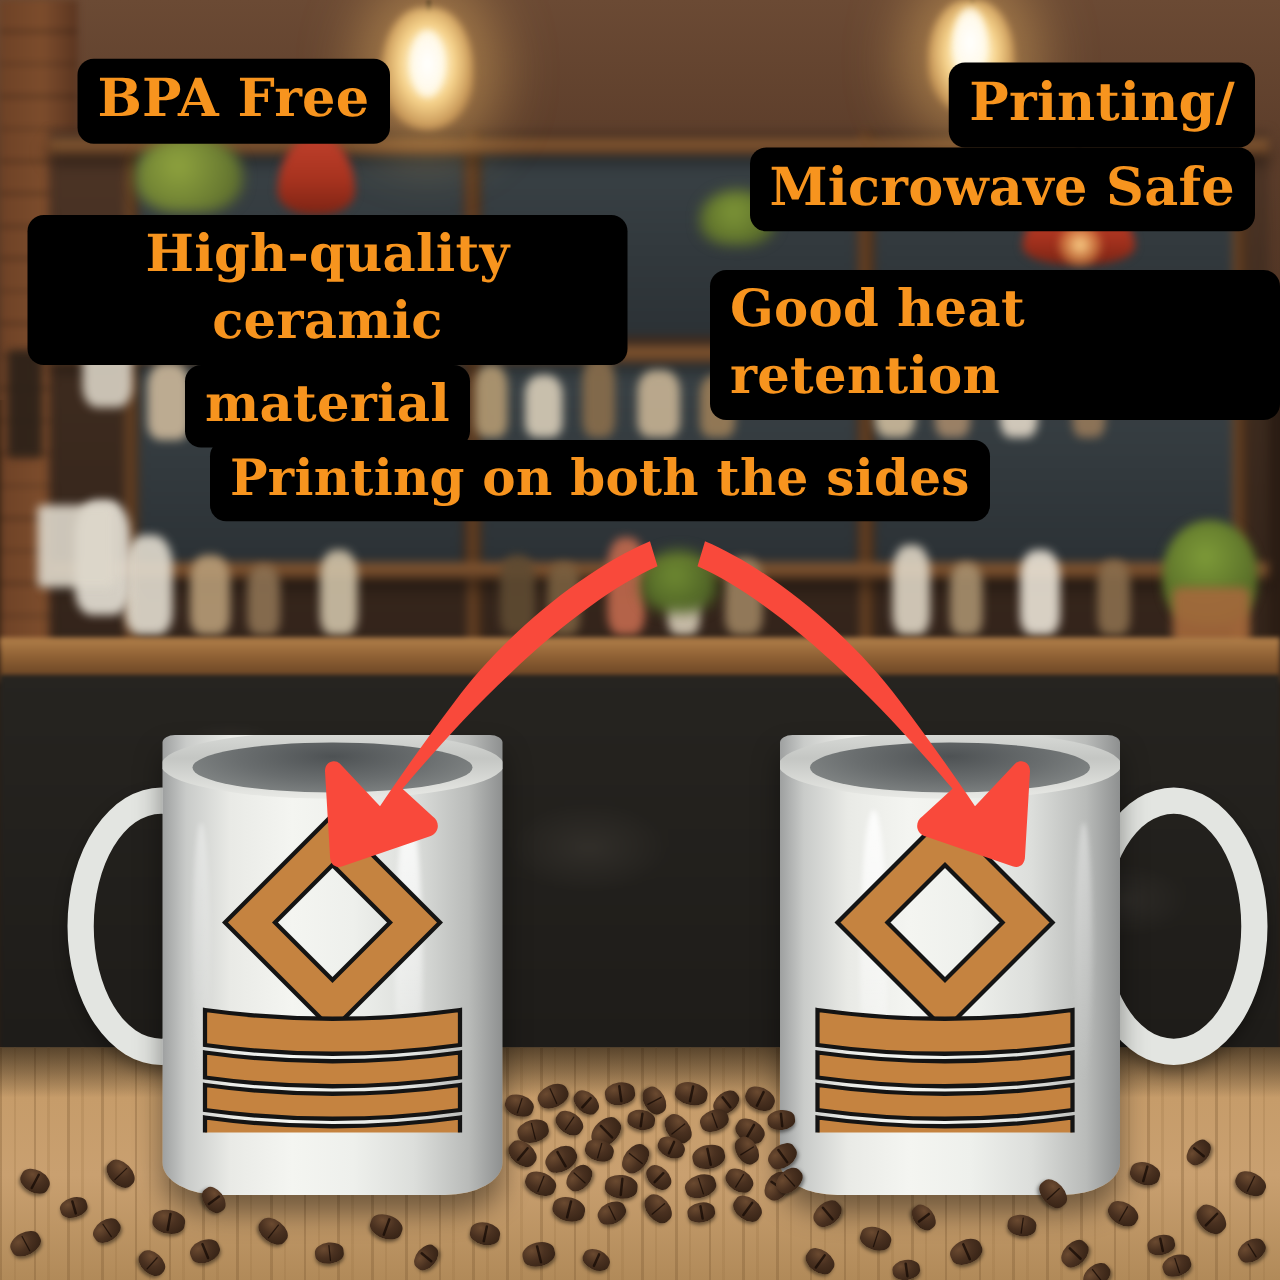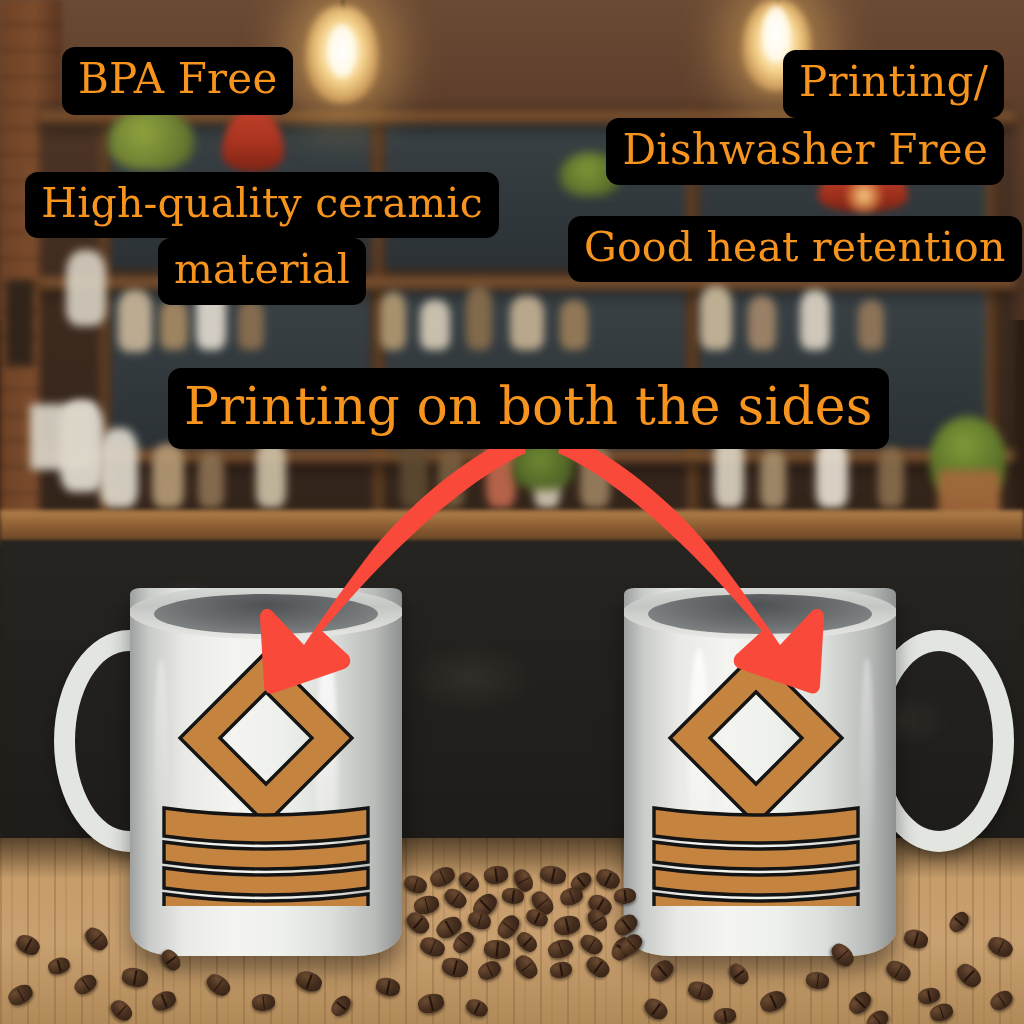--- a/index.html
+++ b/index.html
@@ -211,21 +211,21 @@
 
   
   .arrow {
     position: absolute;
     pointer-events: none;
   }
 
   
   .badge {
     position: absolute;
-    font-weight: 400;
+    font-weight: 700;
     line-height: 1.30;
     letter-spacing: .2px;
     color: #F7941E;
     -webkit-box-decoration-break: clone;
     box-decoration-break: clone;
   }
   .badge span.line {
     background: #000000;
     border-radius: 13px;
     padding: 5px 16px 8px 16px;
@@ -476,29 +476,29 @@
                C284 82 326 52 358 38 Z" fill="#F9493B"></path>
     </g>
   </svg>
 
   <div class="badge" style="left:62px; top:47px; font-size:42px;">
     <span class="line">BPA Free</span>
   </div>
 
   <div class="badge rightal" style="right:20px; top:50px; font-size:42px; text-align:right;">
     <span class="line">Printing/</span><br>
-    <span class="line">Dishwasher Free</span>
+    <span class="line">Microwave Safe</span>
   </div>
 
   <div class="badge" style="left:568px; top:216px; font-size:41px;">
     <span class="line">Good heat retention</span>
   </div>
 
   <div class="badge center" style="left:22px; top:172px; width:480px; font-size:41px;">
     <span class="line">High-quality ceramic</span><br>
     <span class="line">material</span>
   </div>
 
-  <div class="badge" style="left:168px; top:368px; font-size:52px;border-radius:22px;">
+  <div class="badge" style="left:168px; top:352px; font-size:40px;border-radius:22px;">
     <span class="line">Printing on both the sides</span>
   </div>
 
 </div>
 
 </body></html>

